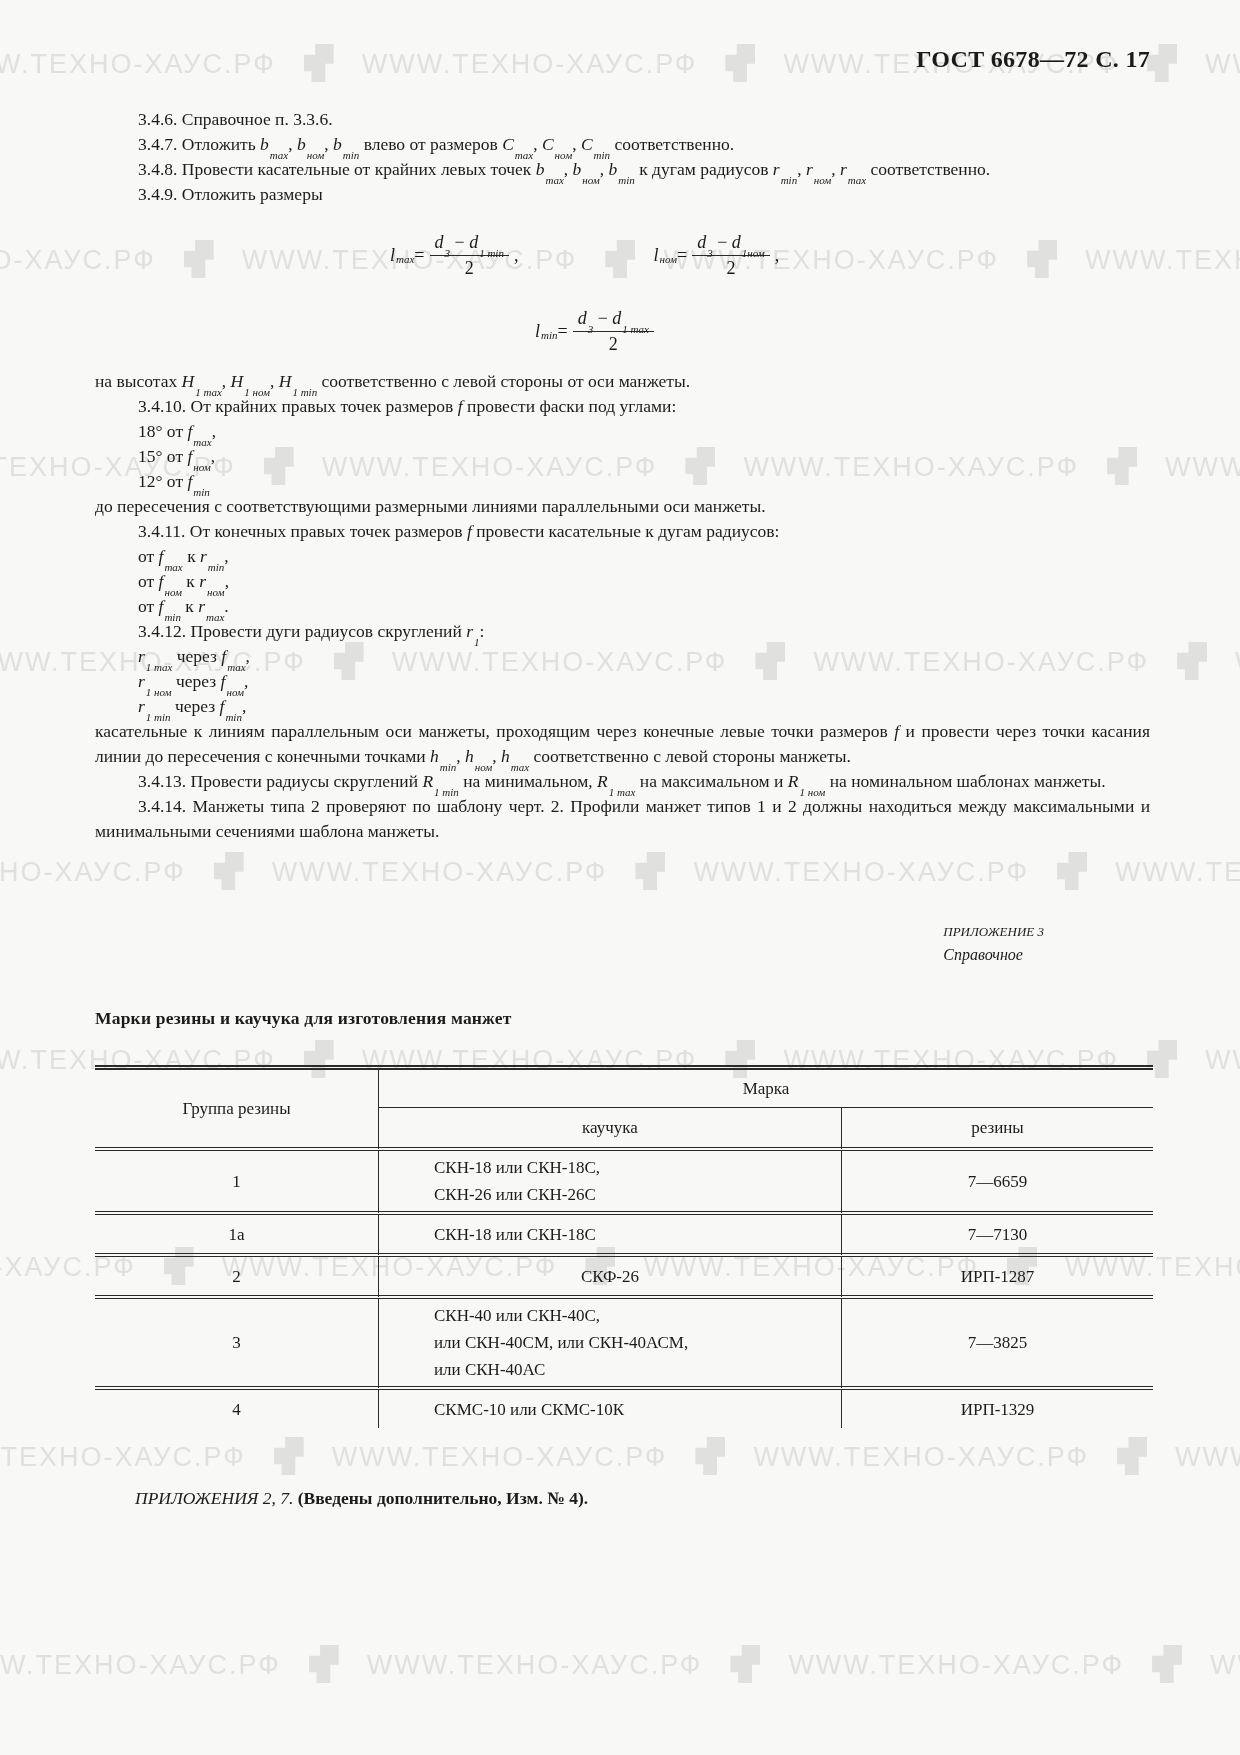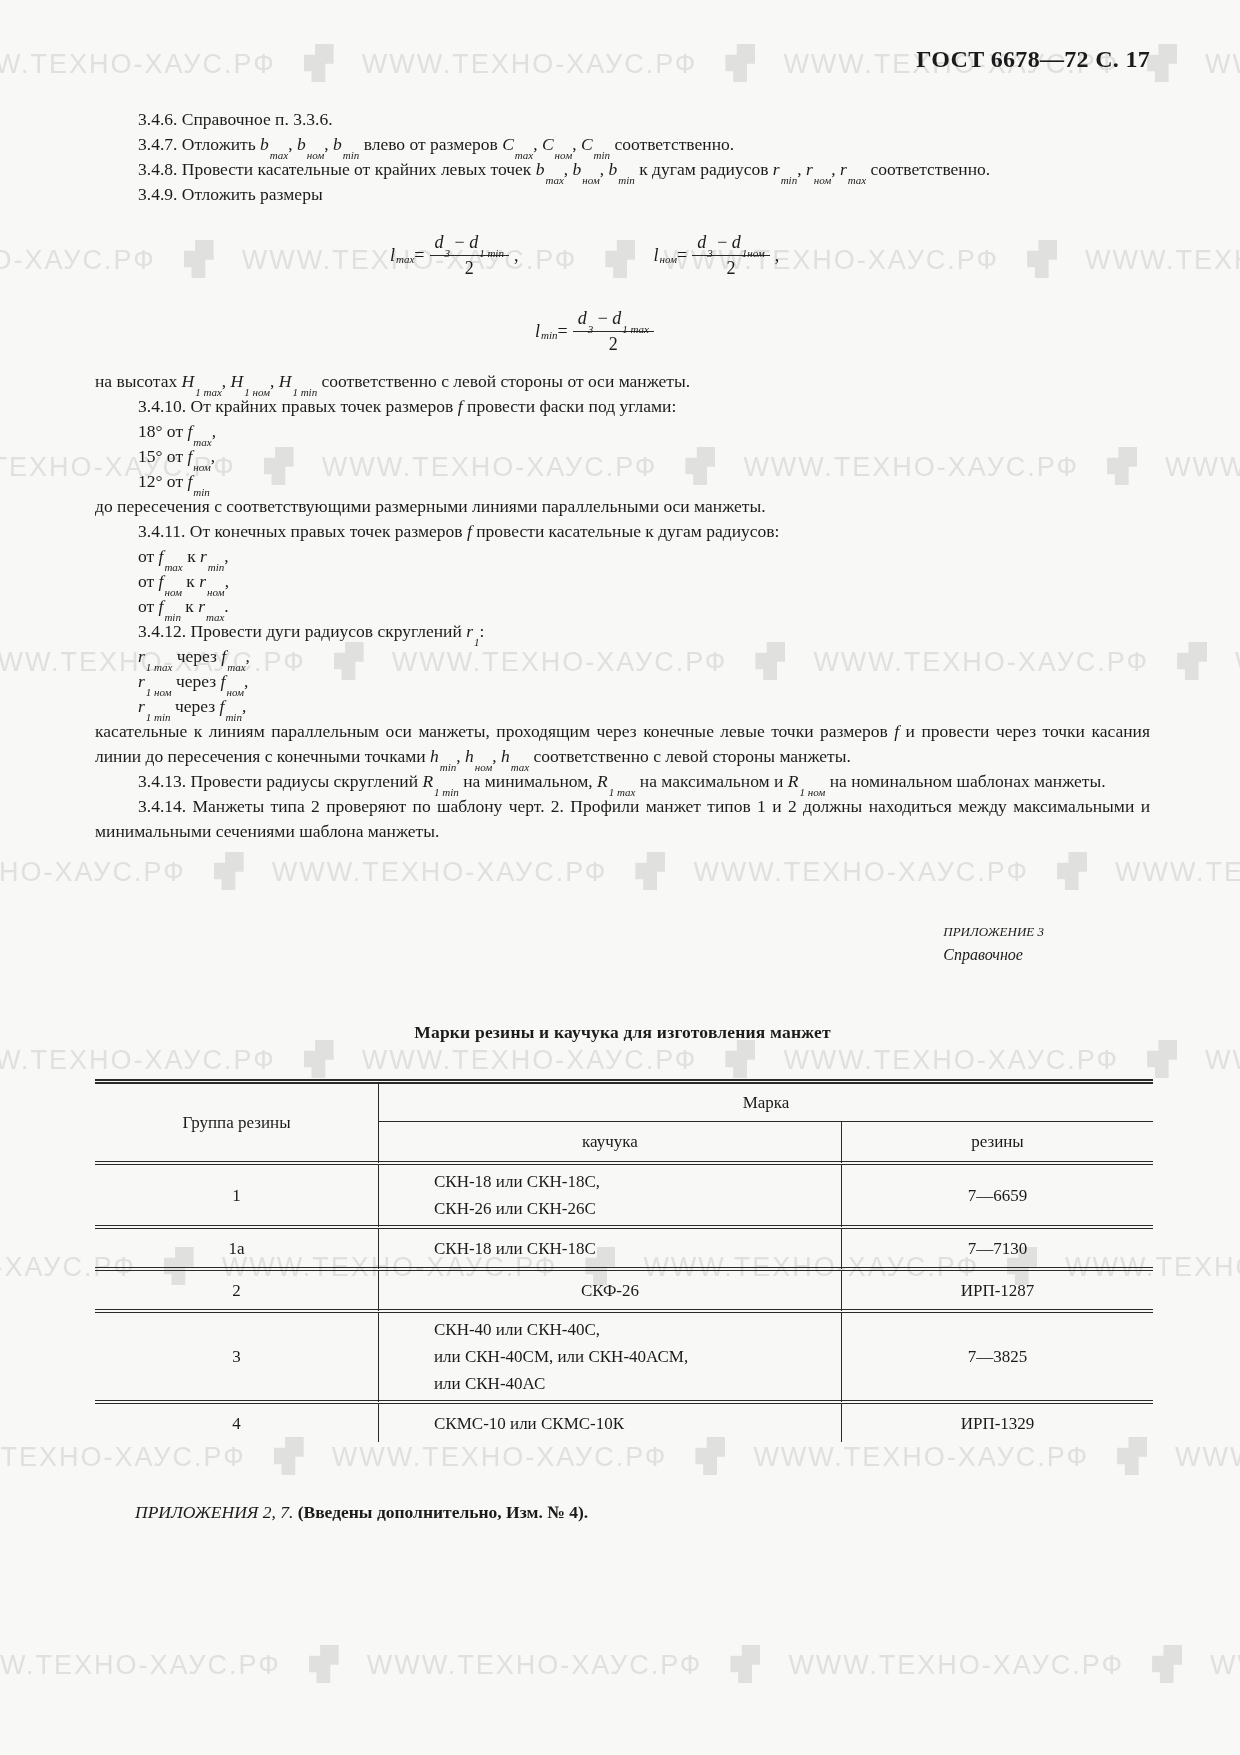--- a/index.html
+++ b/index.html
@@ -30,21 +30,21 @@
   .formula{font-size:18px;display:inline-flex;align-items:center;font-style:normal;}
   .frac{display:inline-flex;flex-direction:column;text-align:center;margin:0 5px;}
   .fnum{display:block;padding:0 5px 3px;border-bottom:1.4px solid var(--line,#2a2a2a);line-height:20px;}
   .fden{display:block;padding-top:2px;line-height:20px;}
   
   .appendix{margin-top:76px;display:flex;justify-content:flex-end;padding-right:106px;}
   .app-inner{display:flex;flex-direction:column;align-items:flex-start;font-style:italic;}
   .app-label{font-size:13px;line-height:23px;}
   .app-sub{font-size:16px;line-height:23px;}
   
-  .table-title{margin-top:56px;text-align:center;font-weight:700;font-size:17.5px;letter-spacing:.2px;}
+  .table-title{margin-top:42px;font-weight:700;font-size:17.5px;letter-spacing:.2px;}
   .gtable{margin-top:36px;width:1058px;display:grid;grid-template-columns:284px 463px 311px;
           border-top:5px double var(--line,#2a2a2a);font-size:17px;line-height:27px;}
   .hdr{display:flex;align-items:center;justify-content:center;}
   .group-hdr{grid-column:1;grid-row:1/3;border-right:1.6px solid var(--line,#2a2a2a);border-bottom:4px double var(--line,#2a2a2a);}
   .marka-hdr{grid-column:2/4;grid-row:1;border-bottom:1.6px solid var(--line,#2a2a2a);min-height:37px;}
   .kauchuk-hdr{grid-column:2;grid-row:2;border-right:1.6px solid var(--line,#2a2a2a);border-bottom:4px double var(--line,#2a2a2a);min-height:39px;}
   .rezina-hdr{grid-column:3;grid-row:2;border-bottom:4px double var(--line,#2a2a2a);}
   .gcell{border-right:1.6px solid var(--line,#2a2a2a);border-bottom:4px double var(--line,#2a2a2a);
          display:flex;align-items:center;justify-content:center;min-height:32px;padding:2px 0;}
   .kcell{border-right:1.6px solid var(--line,#2a2a2a);border-bottom:4px double var(--line,#2a2a2a);

